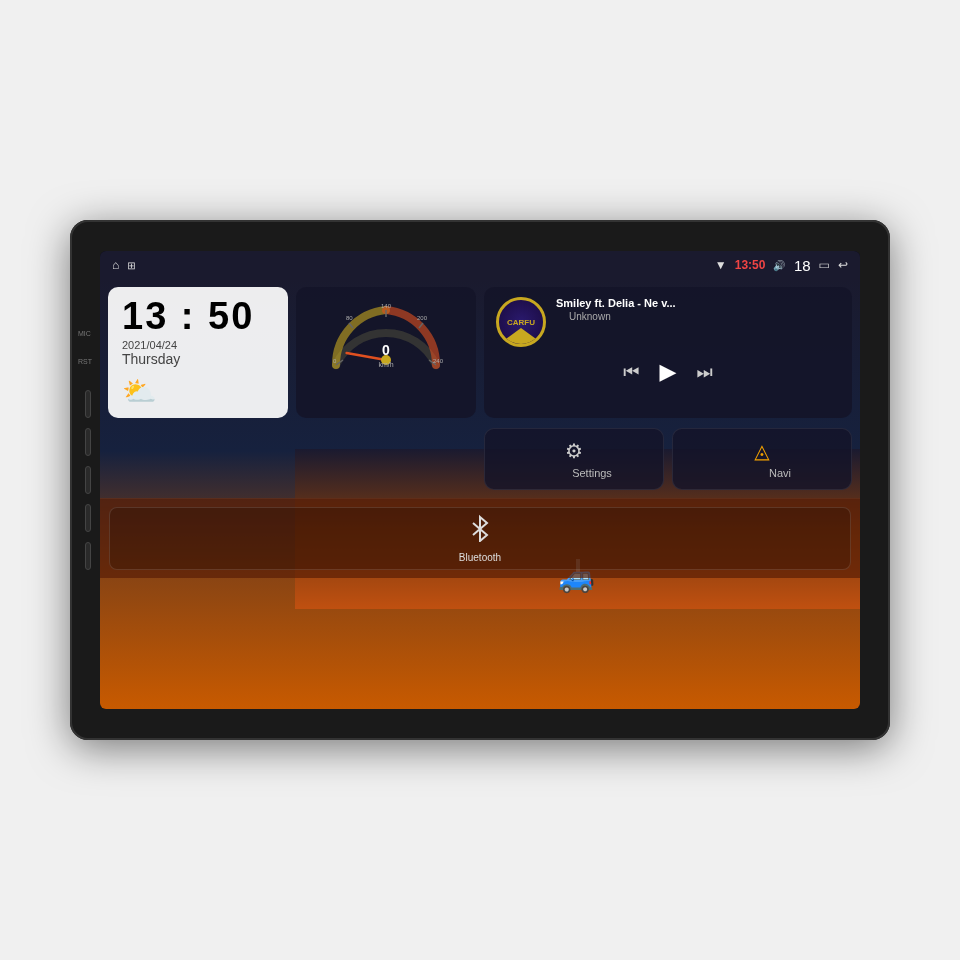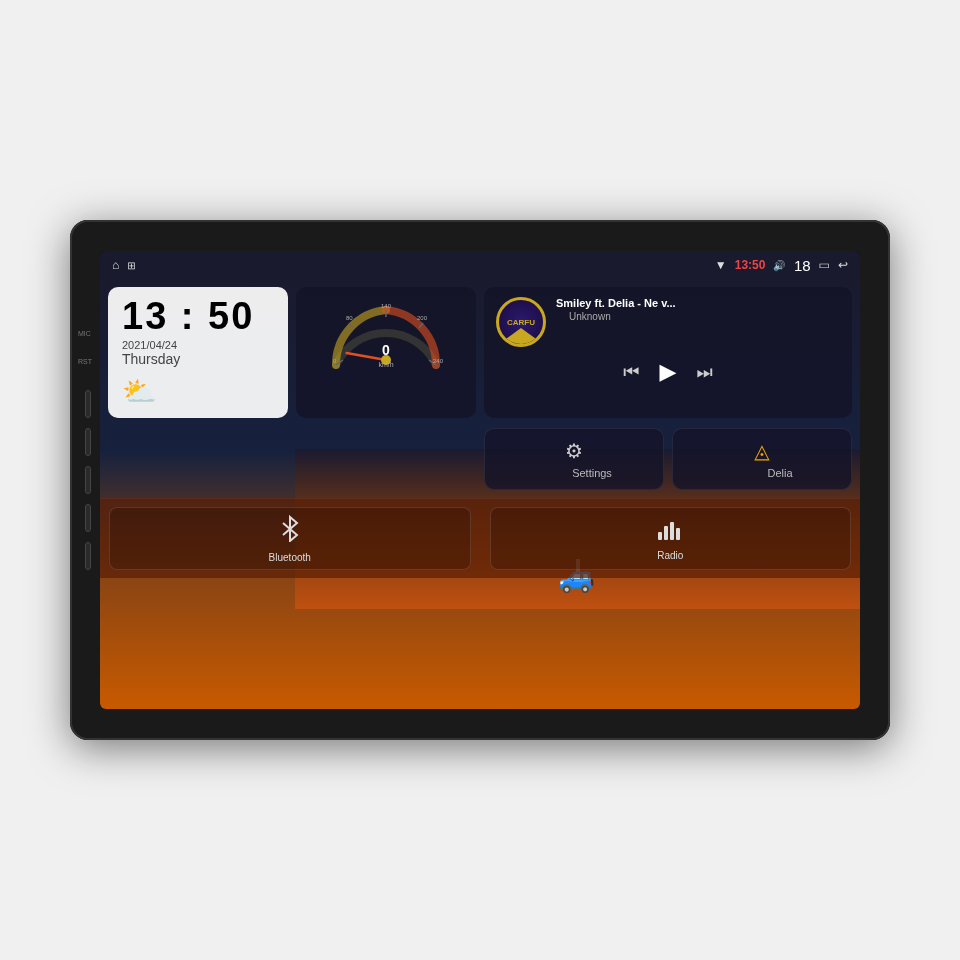--- a/index.html
+++ b/index.html
@@ -469,47 +469,36 @@
       <div class="settings-row" style="padding: 0 8px 8px 8px;">
         <div class="spacer"></div>
         <div class="speedo-spacer"></div>
         <div class="action-btns">
           <div class="action-btn">
             <span class="action-btn-icon gear-icon-svg">⚙</span>
             <span class="action-btn-label">Settings</span>
           </div>
           <div class="action-btn">
             <span class="action-btn-icon navi-icon">◬</span>
-            <span class="action-btn-label">Delia</span>
+            <span class="action-btn-label">Navi</span>
           </div>
         </div>
       </div>
 
       <div class="app-bar">
 
         <div class="app-item">
           <span class="app-item-icon">
             <svg width="24" height="28" viewBox="0 0 24 28" fill="none">
               <path d="M12 3 L19 9 L12 15 L19 21 L12 27 L12 15 L5 21 L12 15 L5 9 L12 15 L12 3Z" stroke="#ddd" stroke-width="2" fill="none"></path>
             </svg>
           </span>
           <span class="app-item-label">Bluetooth</span>
         </div>
 
-        <div class="app-item">
-          <span class="app-item-icon">
-            <svg width="28" height="24" viewBox="0 0 28 24" fill="none">
-              <rect x="2" y="16" width="4" height="8" rx="1" fill="#ddd"></rect>
-              <rect x="8" y="10" width="4" height="14" rx="1" fill="#ddd"></rect>
-              <rect x="14" y="6" width="4" height="18" rx="1" fill="#ddd"></rect>
-              <rect x="20" y="12" width="4" height="12" rx="1" fill="#ddd"></rect>
-            </svg>
-          </span>
-          <span class="app-item-label">Radio</span>
-        </div>
 
 
 
 
       </div>
 
     </div>
   </div>
 </div>
 

